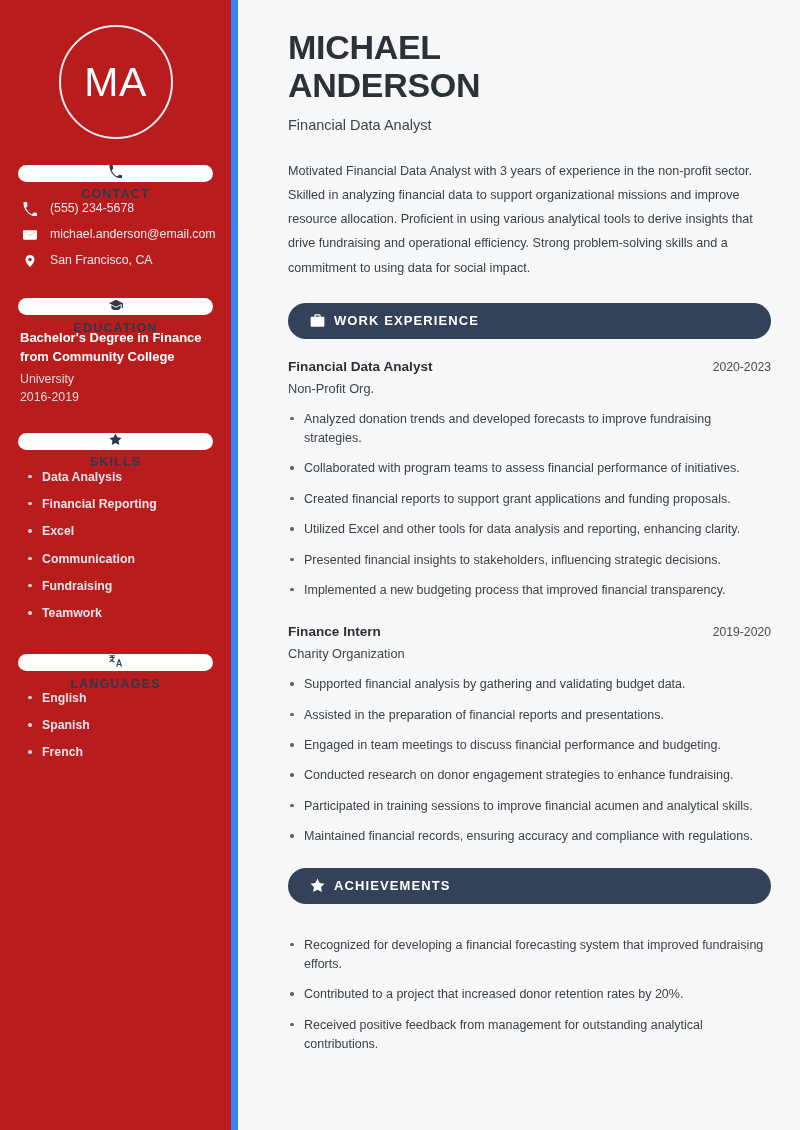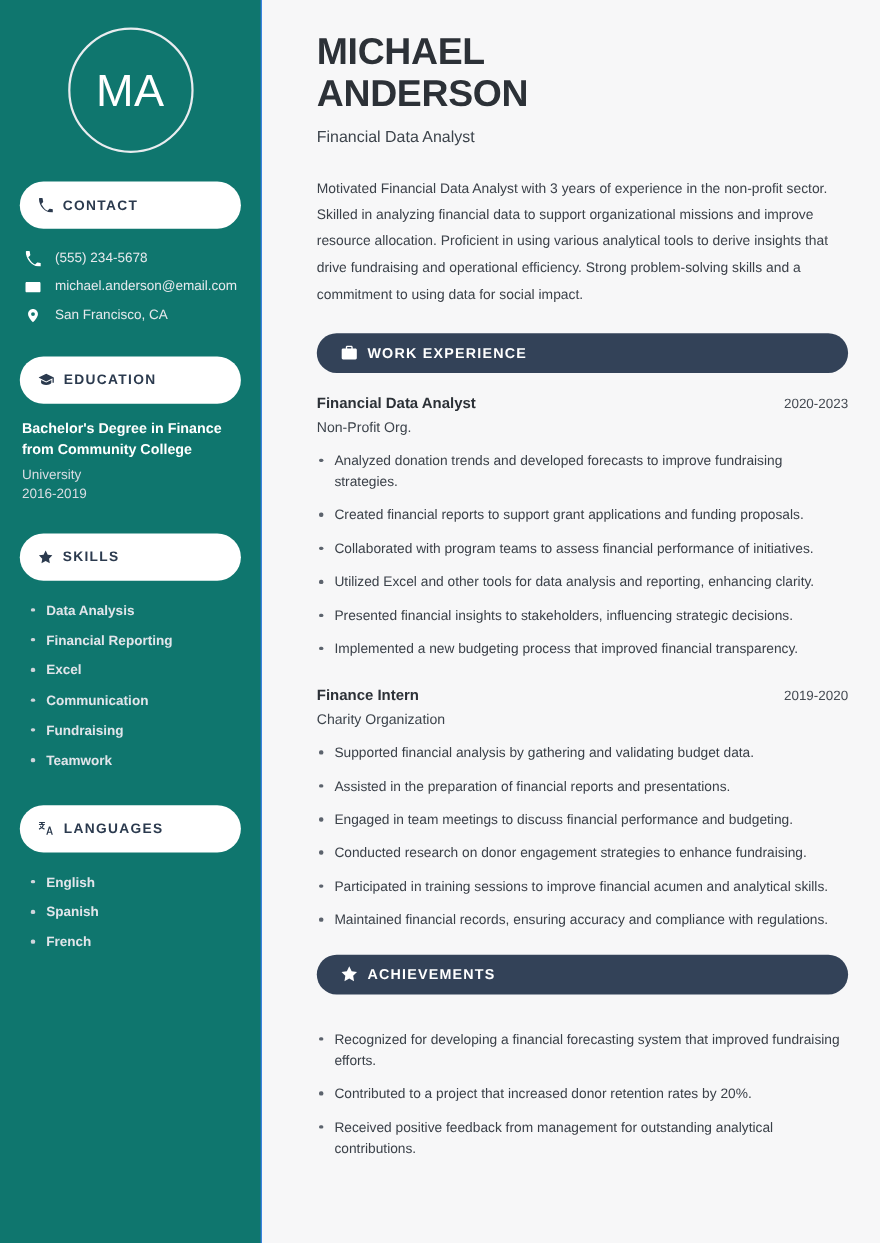--- a/index.html
+++ b/index.html
@@ -17,24 +17,24 @@
     height: 1130px;
     display: flex;
     background: #f7f7f8;
     overflow: hidden;
   }
 
   
   .sidebar {
     width: 238px;
     min-width: 238px;
-    background: #0f766e;
+    background: #b91c1c;
     color: #ffffff;
     padding: 0 18px;
-    border-right: 1px solid #3b82f6;
+    border-right: 7px solid #3b82f6;
     position: relative;
   }
 
   .avatar-wrap {
     display: flex;
     justify-content: center;
     padding-top: 25px;
     padding-bottom: 26px;
   }
   .avatar {
@@ -49,29 +49,30 @@
     font-weight: 400;
     letter-spacing: 0.5px;
     color: #ffffff;
   }
 
   
   .pill {
     background: #ffffff;
     color: #2b3a4e;
     border-radius: 999px;
-    height: 43px;
+    height: 17px;
     display: flex;
     align-items: center;
     gap: 9px;
     padding: 0 17px;
     font-size: 12.5px;
     font-weight: 700;
     letter-spacing: 1.2px;
     margin-bottom: 14px;
+    flex-direction: column;
   }
   .pill .ico { display: flex; align-items: center; }
   .pill svg { display: block; }
 
   .contact-list { margin-bottom: 24px; text-align: right; }
   .contact-row {
     display: flex;
     align-items: center;
     gap: 12px;
     font-size: 12.3px;
@@ -317,22 +318,22 @@
     </div>
 
     <div class="job">
       <div class="job-head">
         <span class="job-title">Financial Data Analyst</span>
         <span class="job-dates">2020-2023</span>
       </div>
       <div class="job-org">Non-Profit Org.</div>
       <ul class="exp-list">
         <li>Analyzed donation trends and developed forecasts to improve fundraising strategies.</li>
+        <li>Collaborated with program teams to assess financial performance of initiatives.</li>
         <li>Created financial reports to support grant applications and funding proposals.</li>
-        <li>Collaborated with program teams to assess financial performance of initiatives.</li>
         <li>Utilized Excel and other tools for data analysis and reporting, enhancing clarity.</li>
         <li>Presented financial insights to stakeholders, influencing strategic decisions.</li>
         <li>Implemented a new budgeting process that improved financial transparency.</li>
       </ul>
     </div>
 
     <div class="job-gap"></div>
 
     <div class="job">
       <div class="job-head">

